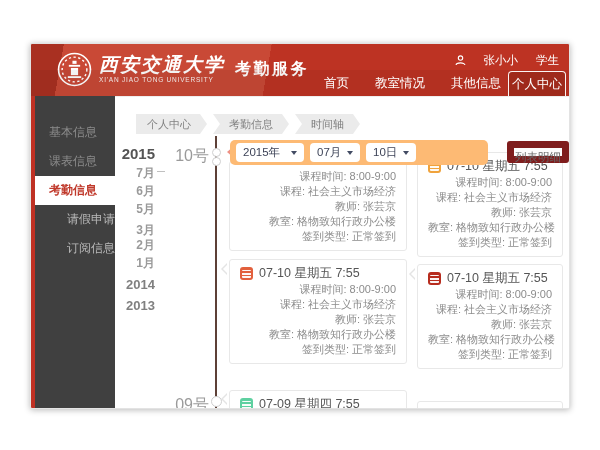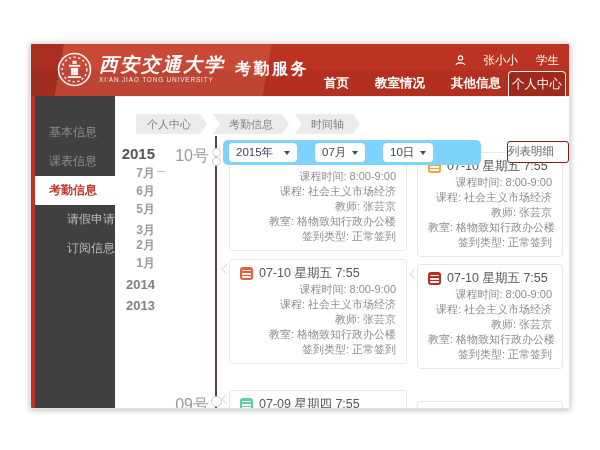--- a/index.html
+++ b/index.html
@@ -12,21 +12,21 @@
             background:linear-gradient(100deg,#a93021 0%,#a93021 6%,#c94936 6%,#c94936 44%,#bd3323 44%); }
   .topbar::after { content:""; position:absolute; left:0; right:0; bottom:0; height:26px; background:rgba(0,0,0,.05); }
   .logo { position:absolute; left:26px; top:8px; width:35px; height:35px; }
   .uni-block { position:absolute; left:68px; top:9px; color:#fff; }
   .uni-cn { font-family:"DejaVu Serif","Liberation Serif",serif; font-style:italic; font-weight:bold;
             font-size:19px; letter-spacing:2px; line-height:22px; white-space:nowrap; }
   .uni-en { font-size:6.5px; letter-spacing:.8px; color:rgba(255,255,255,.92); margin-top:1px; white-space:nowrap; }
   .app-title { position:absolute; left:204px; top:15px; color:#fff; font-size:16px; font-weight:bold; letter-spacing:2.5px; white-space:nowrap; }
   .user { position:absolute; right:10px; top:9px; display:flex; align-items:center; gap:18px; color:#fff; font-size:11.5px; cursor:pointer; z-index:3; }
   .nav { position:absolute; right:68px; bottom:0; height:26px; display:flex; align-items:center; gap:26px; z-index:2; }
-  .nav-item { color:#fff; font-size:12.5px; cursor:pointer; white-space:nowrap;font-weight:bold; }
+  .nav-item { color:#fff; font-size:12.5px; cursor:pointer; white-space:nowrap; }
   .nav-tab { position:absolute; right:3px; bottom:0; width:58px; height:25px; background:#9f2a1b;
              border:1px solid rgba(255,255,255,.95); border-bottom:none; border-radius:4px 4px 0 0;
              color:#fff; font-size:12.5px; display:flex; align-items:center; justify-content:center; cursor:pointer; z-index:3; }
 
   
   .red-strip { position:absolute; left:0; top:52px; bottom:0; width:4px; background:#bf3124; }
   .sidebar { position:absolute; left:4px; top:52px; bottom:0; width:80px; background:#404040; padding-top:22px; }
   .side-item { height:29px; line-height:29px; padding-left:14px; font-size:12px; color:#8c8c8c; cursor:pointer; white-space:nowrap; }
   .side-item.dim { color:#b9b9b9;text-align:right; }
   .side-item.active { background:#fff; color:#c0392b; font-weight:bold; }
@@ -44,30 +44,30 @@
   .tl-scale span { position:absolute; right:0; white-space:nowrap; cursor:pointer; }
   .tl-scale { position:absolute; left:0; top:0; width:40px; height:100%;font-weight:bold; }
   .tl-year  { font-size:15px; color:#555; }
   .tl-month { font-size:12px; color:#9a9a9a; }
   .tl-year2 { font-size:13px; color:#808080; }
   .tl-tick { position:absolute; left:42px; top:74px; width:8px; height:1px; background:#c0c0c0; }
   .day-label { position:absolute; left:54px; width:40px; text-align:right; font-size:16px; color:#9a9a9a; }
   .node { position:absolute; width:9px; height:9px; border:1.5px solid #cfcfcf; background:#fff; border-radius:50%; z-index:6; }
   .node.big { width:11px; height:11px; }
 
-  .filter-bar { position:absolute; left:108px; top:43px; width:258px; height:25px; background:#7dd3fc;
-                border-radius:5px; display:flex; align-items:center; gap:18px; padding:0 6px; z-index:5; }
+  .filter-bar { position:absolute; left:115px; top:43px; width:258px; height:25px; background:#fdba74;
+                border-radius:5px; display:flex; align-items:center; gap:6px; padding:0 6px; z-index:5; }
   .filter-arrow { position:absolute; left:112px; top:49px; width:0; height:0;
                   border:6px solid transparent; border-left-width:0; border-right:7px solid #ee9084; z-index:5; }
   .select { height:19px; background:#fff; border-radius:4px; display:flex; align-items:center;
             justify-content:space-between; padding:0 7px; font-size:11.5px; color:#3e4458; cursor:pointer; white-space:nowrap; }
   .caret { width:0; height:0; border:3.5px solid transparent; border-top:4.5px solid #424b63; margin-top:4px; }
   .list-btn { position:absolute; left:392px; top:44px; width:62px; height:22px; background:#fcfcfc;
-              border:1px solid #7f1d1d; border-radius:3px; font-size:11.5px; color:#666;
-              text-align:left; line-height:19px; cursor:pointer; z-index:5; }
+              border:7px solid #7f1d1d; border-radius:3px; font-size:11.5px; color:#666;
+              text-align:center; line-height:19px; cursor:pointer; z-index:5; }
 
   
   .card { position:absolute; background:#fff; border:1px solid #e8e8e8; border-radius:3px; padding:5px 10px 6px; }
   .card-head { display:flex; align-items:center; gap:6px; height:17px; }
   .cal-icon { width:13px; height:13px; border-radius:3px; flex:0 0 13px; position:relative; }
   .cal-icon::after { content:""; position:absolute; left:2px; right:2px; top:3px; bottom:2px; border-radius:1px;
       background:linear-gradient(#fff 0 1.5px,transparent 1.5px 3.5px,#fff 3.5px 5px,transparent 5px 6.5px,#fff 6.5px 8px); opacity:.95; }
   .ic-orange    { background:#f0a33c; }
   .ic-vermilion { background:#e2603d; }
   .ic-red       { background:#b72c1e; }

